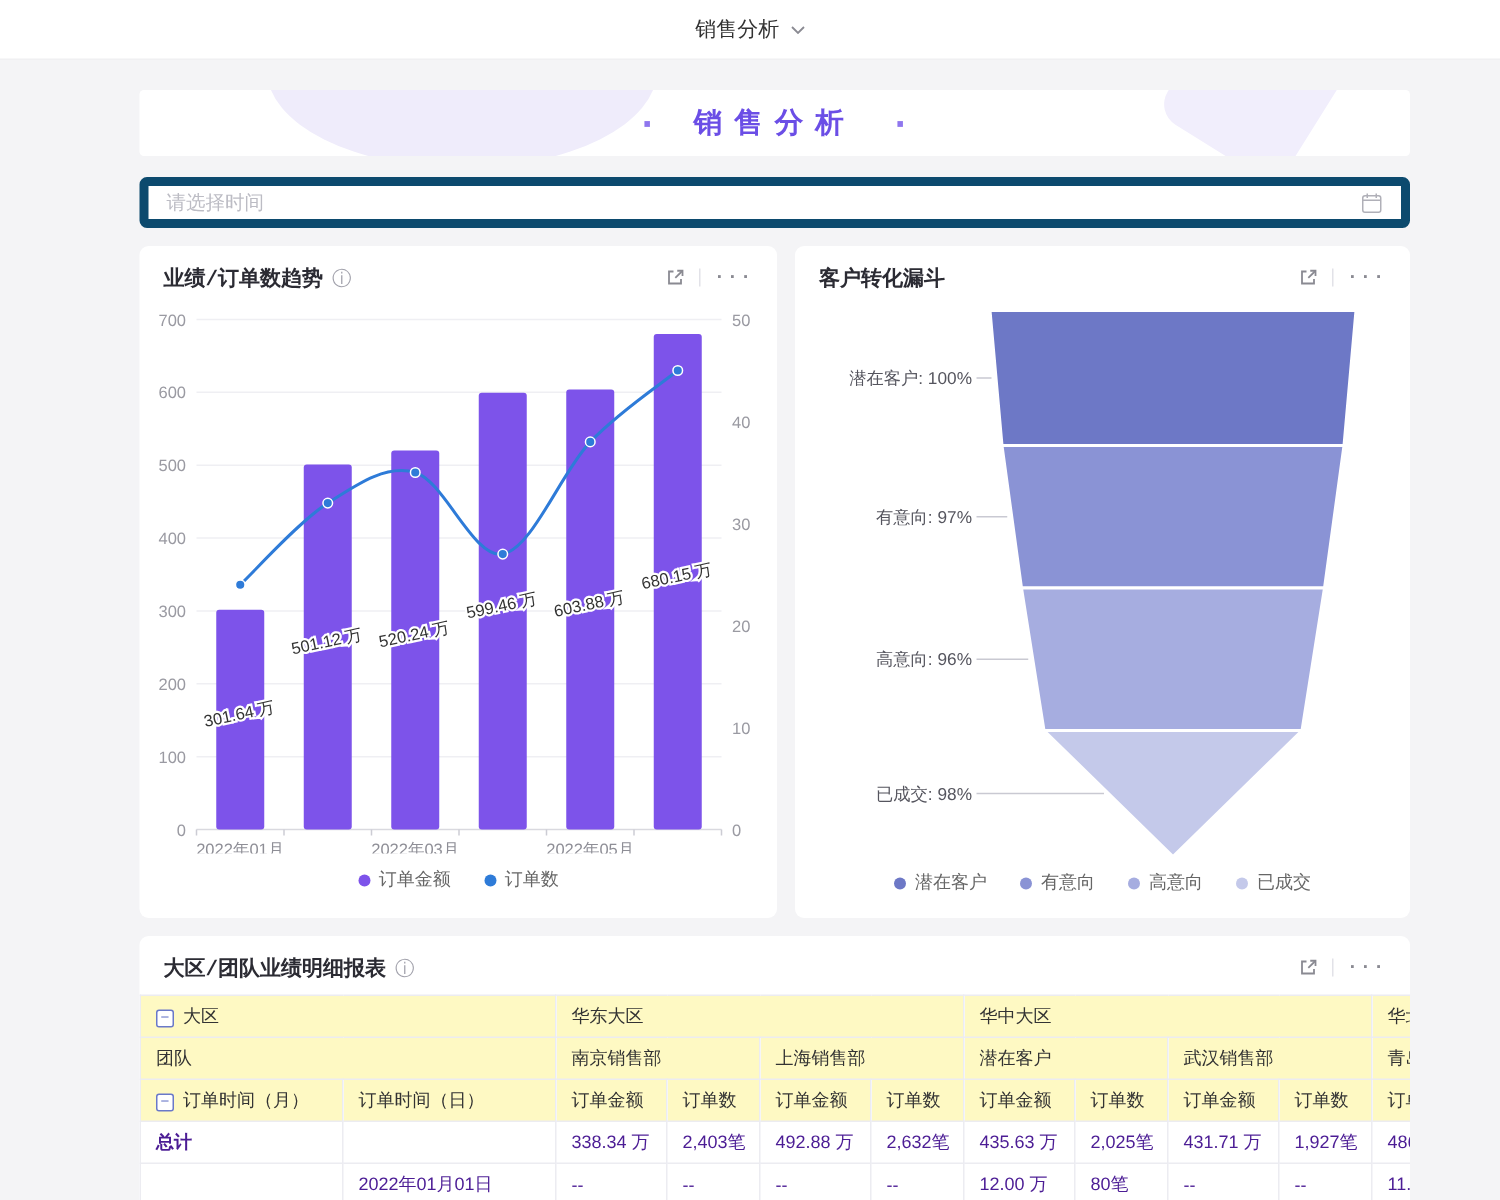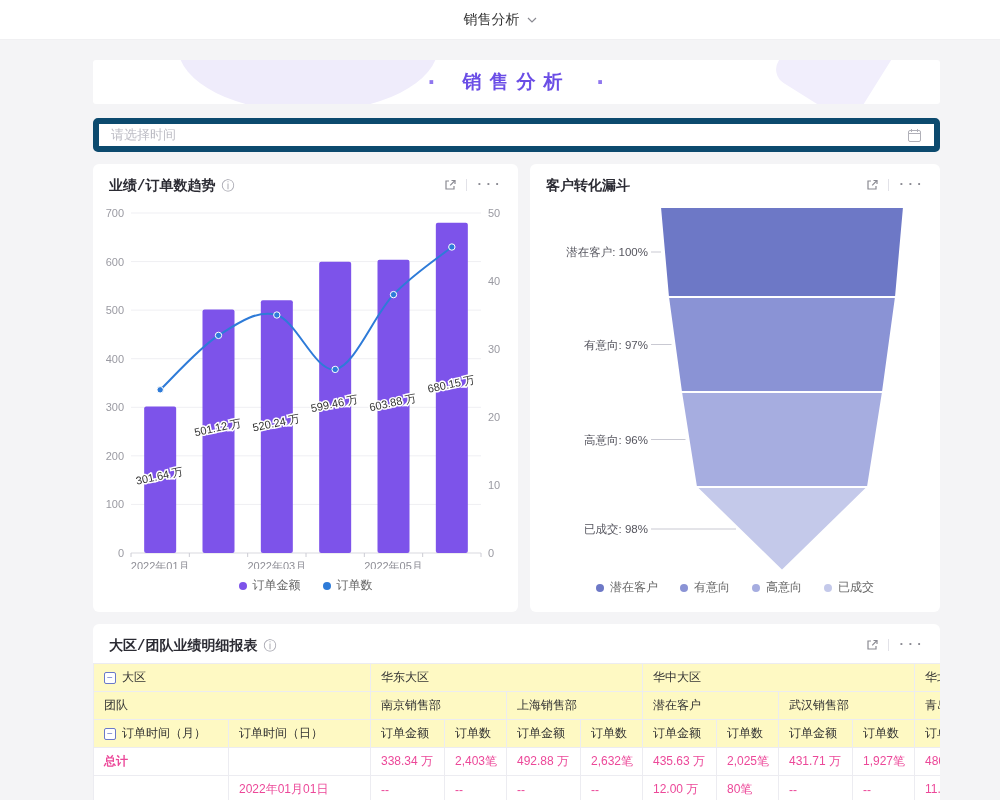--- a/index.html
+++ b/index.html
@@ -40,21 +40,21 @@
   .hicons { margin-left:auto; display:flex; align-items:center; gap:9px; }
   .vsep { width:1px; height:12px; background:#e2e2e8; }
   .more { color:#8a8a92; font-size:13px; font-weight:bold; letter-spacing:1px; cursor:pointer; }
   .icon-btn { cursor:pointer; display:flex; align-items:center; }
 
   .legend-row { display:flex; justify-content:center; gap:22px; margin-top:4px; }
   .legend-item { display:flex; align-items:center; gap:6px; font-size:12px; color:#666; }
   .legend-dot { width:8px; height:8px; border-radius:50%; display:inline-block; }
 
   table.pivot { border-collapse:collapse; table-layout:fixed; width:957px; margin-top:4px; }
-  table.pivot td { border:1px solid #ececf1; font-size:12px; color:#ec4899; padding:5px 10px;
+  table.pivot td { border:1px solid #ececf1; font-size:12px; color:#4c1d95; padding:5px 10px;
                    height:25px; white-space:nowrap; overflow:hidden; }
   tr.head td { background:#fef9c3; color:#333; }
   tr.total td:first-child { font-weight:bold; }
   .collapse-icon { display:inline-block; width:12px; height:12px; line-height:10px; text-align:center;
                    border:1px solid #6a79c9; color:#6a79c9; font-size:10px; border-radius:2px;
                    margin-right:6px; cursor:pointer; background:#fff; }
 </style>
 </head>
 <body>
 

